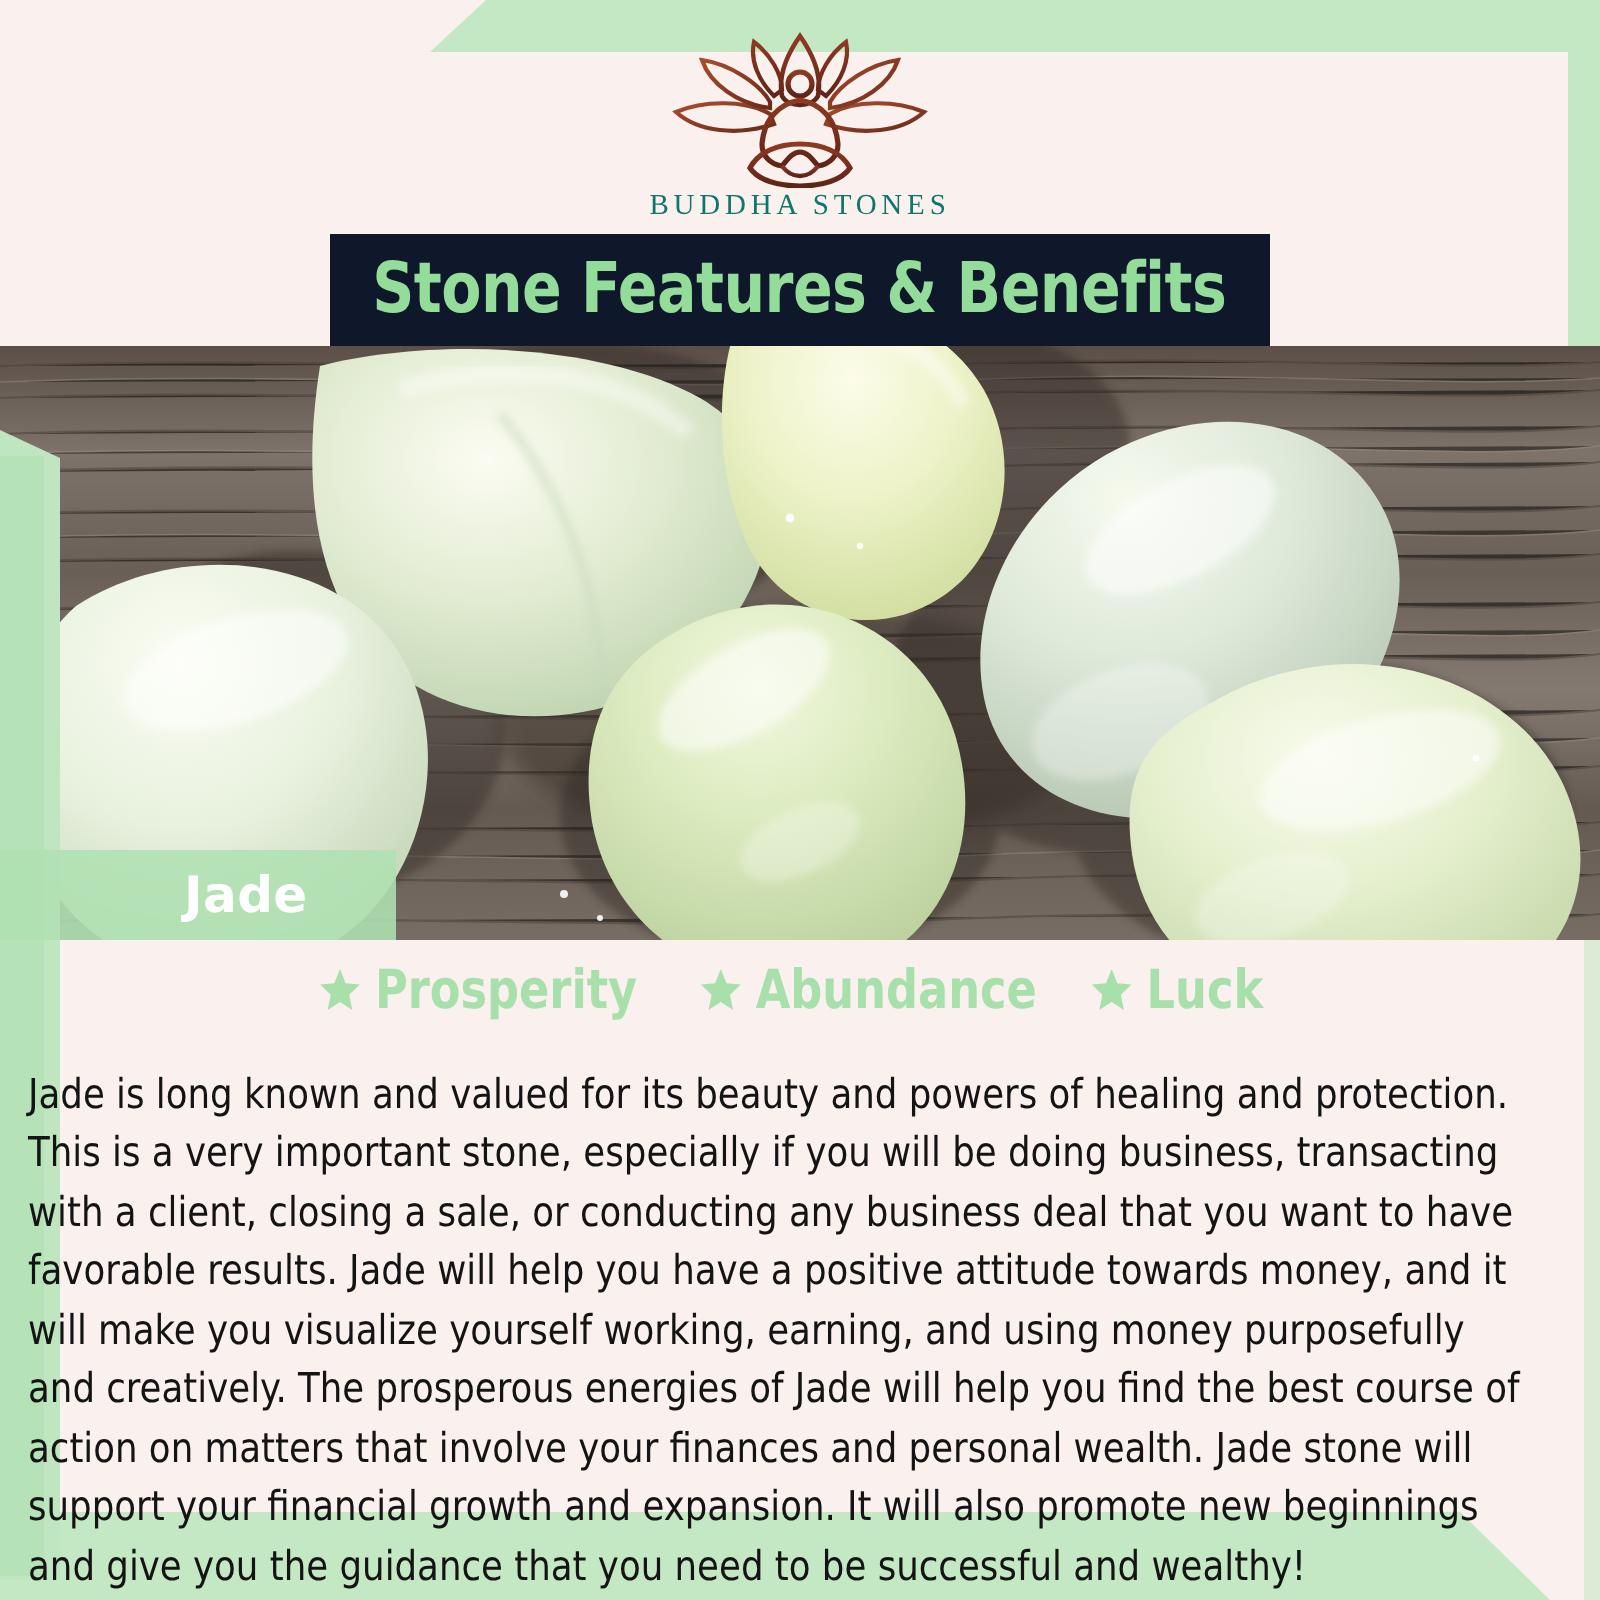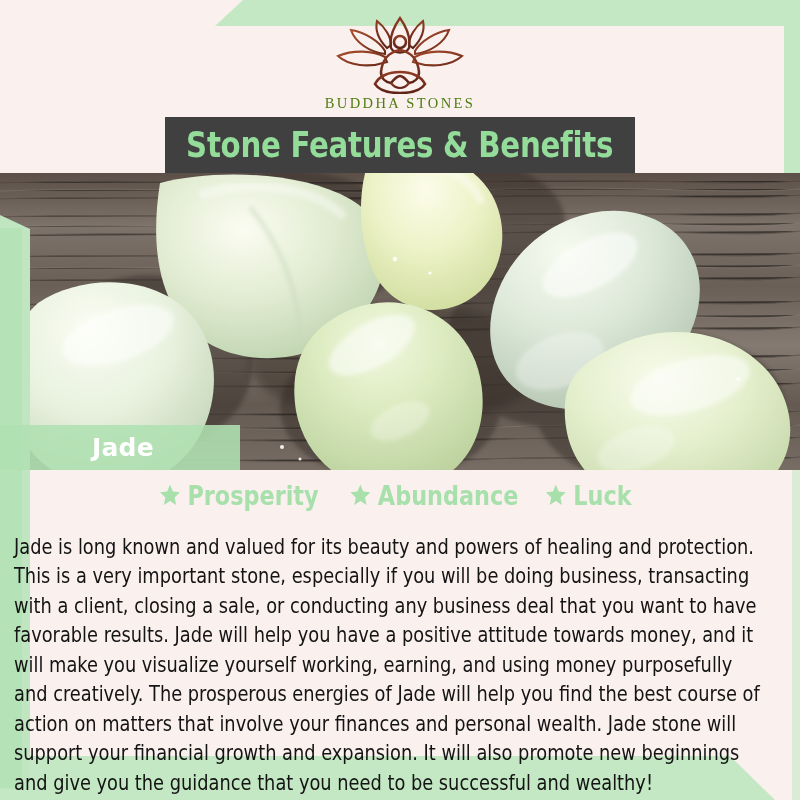--- a/index.html
+++ b/index.html
@@ -45,28 +45,28 @@
   
   .logo-wrap{
     position:absolute;top:16px;left:0;width:800px;height:108px;
     display:flex;flex-direction:column;align-items:center;justify-content:flex-start;
     z-index:5;
   }
   .logo-mark{width:150px;height:78px;display:block;}
   .logo-word{
     margin-top:1px;
     font-family:"Liberation Serif","DejaVu Serif",serif;
-    font-size:14.5px;letter-spacing:2.4px;color:#4d7c0f;
+    font-size:14.5px;letter-spacing:2.4px;color:#0f766e;
     font-weight:400;
   }
 
   
   .title-banner{
     position:absolute;top:117px;left:165px;width:470px;height:56px;
-    background:#404040;
+    background:#0f172a;
     display:flex;align-items:center;justify-content:center;
     z-index:6;
   }
   .title-text{
     font-family:"DejaVu Sans Condensed","Liberation Sans Narrow","Liberation Sans",sans-serif;
     font-weight:700;
     font-size:35px;
     line-height:1;
     color:#93dc9a;
     letter-spacing:-0.3px;
@@ -75,21 +75,21 @@
   }
 
   
   .photo{
     position:absolute;top:173px;left:0;width:800px;height:297px;
     overflow:hidden;z-index:2;background:#6b5f55;
   }
   .photo svg{display:block;width:800px;height:297px;}
 
   .jade-label{
-    position:absolute;left:0;top:425px;width:240px;height:45px;
+    position:absolute;left:0;top:425px;width:198px;height:45px;
     background:rgba(175,224,178,.88);
     display:flex;align-items:center;
     z-index:4;
   }
   .jade-label span{
     margin-left:92px;
     font-family:"DejaVu Sans","Liberation Sans",sans-serif;
     font-weight:700;font-size:25px;color:#ffffff;letter-spacing:.2px;
   }
 

